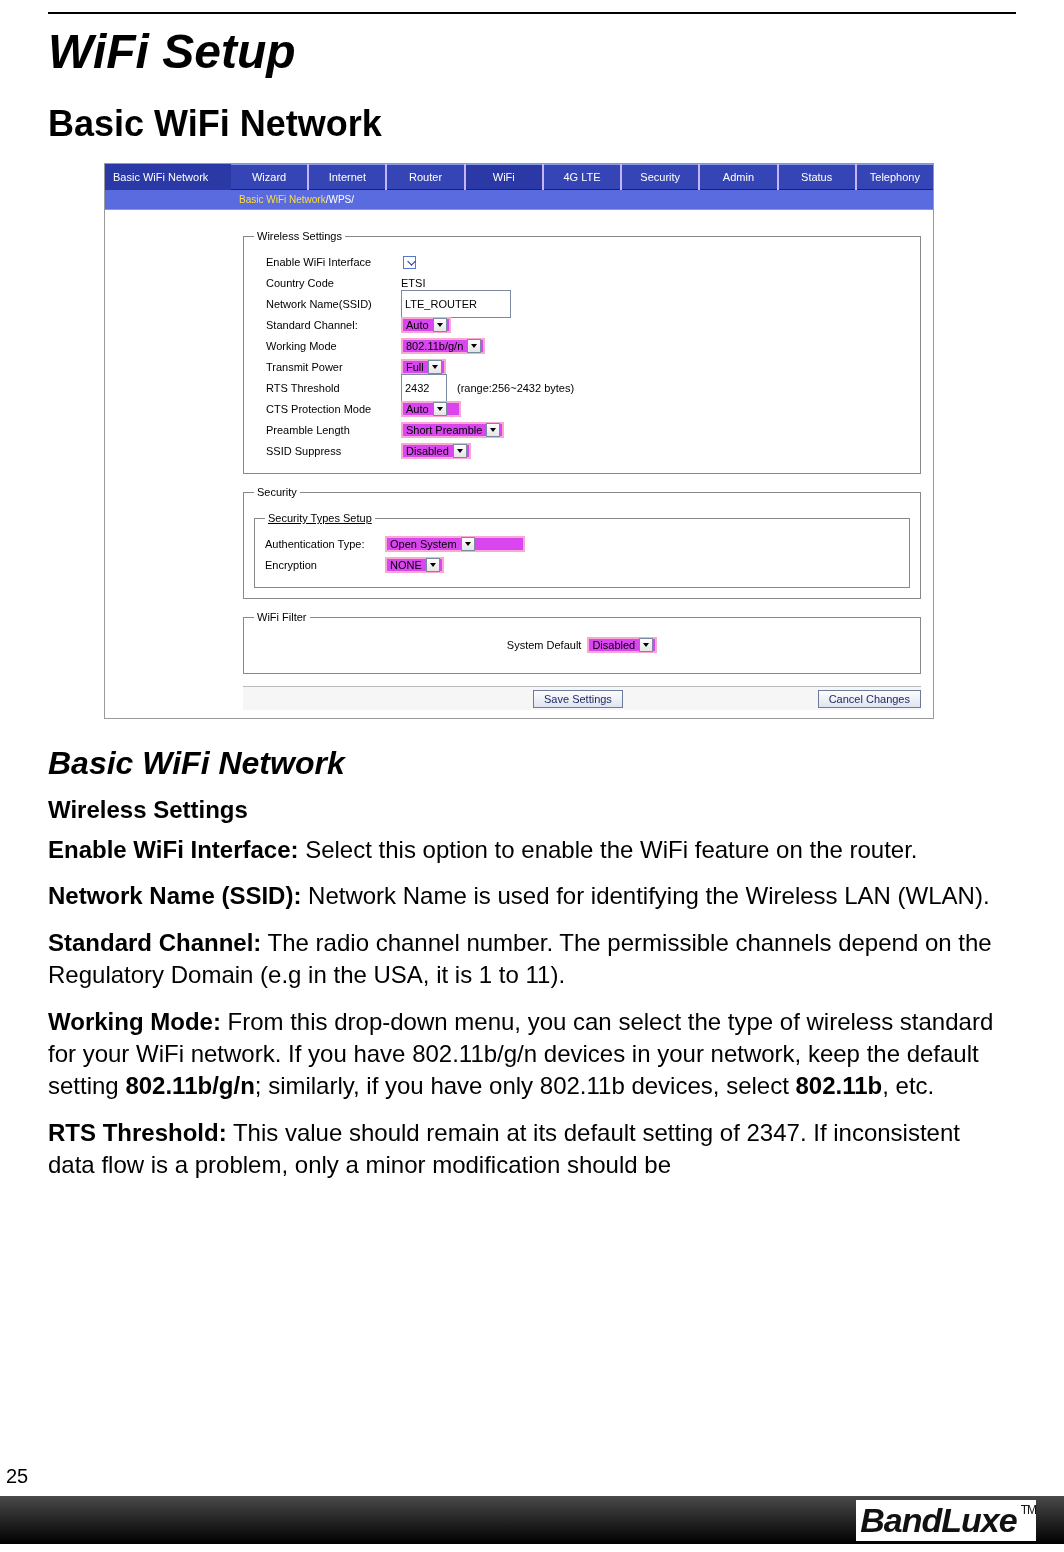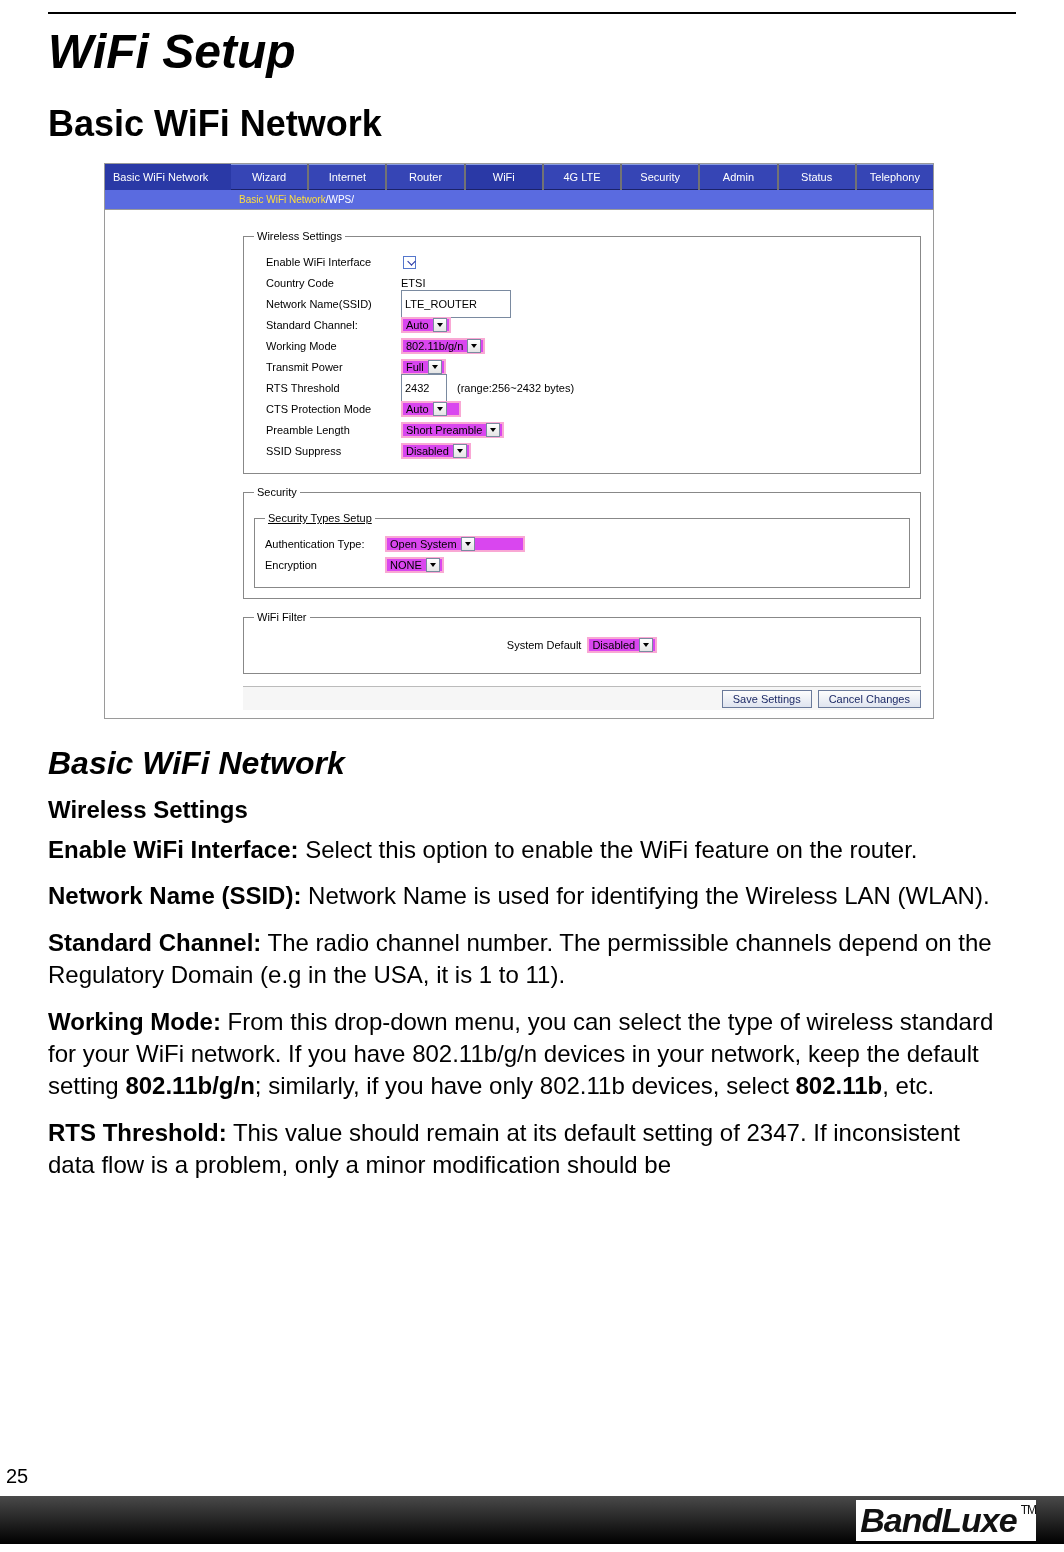--- a/index.html
+++ b/index.html
@@ -63,21 +63,21 @@
     background: #2a39a6;
     color: #fff;
     font-size: 11px;
     display: flex;
     align-items: center;
     padding-left: 8px;
   }
   .ui-tabs {
     display: flex;
     flex: 1;
-    background: #737373;
+    background: #c4b5fd;
   }
   .ui-tab {
     flex: 1;
     background: #3645b5;
     color: #fff;
     font-size: 11px;
     display: flex;
     align-items: center;
     justify-content: center;
     margin-right: 2px;
@@ -161,21 +161,21 @@
   .hint { margin-left: 10px; color: #000; }
   .filter-row {
     display: flex; justify-content: center; align-items: center; padding: 6px 0 10px 0; text-align: center;
   }
   .filter-row .lab2 { margin-right: 6px; }
   .ui-footer {
     height: 24px;
     border-top: 1px solid #bbb;
     display: flex;
     align-items: center;
-    justify-content: flex-end;
+    justify-content: space-between;
     padding-left: 290px;
     gap: 6px;
     background: #f6f6f6;
   }
   .ui-btn {
     height: 18px; padding: 0 10px;
     font-size: 11px;
     border: 1px solid #6a7a9a;
     background: linear-gradient(#fdfdfd,#dfe4ef);
     color: #1d2a66;

